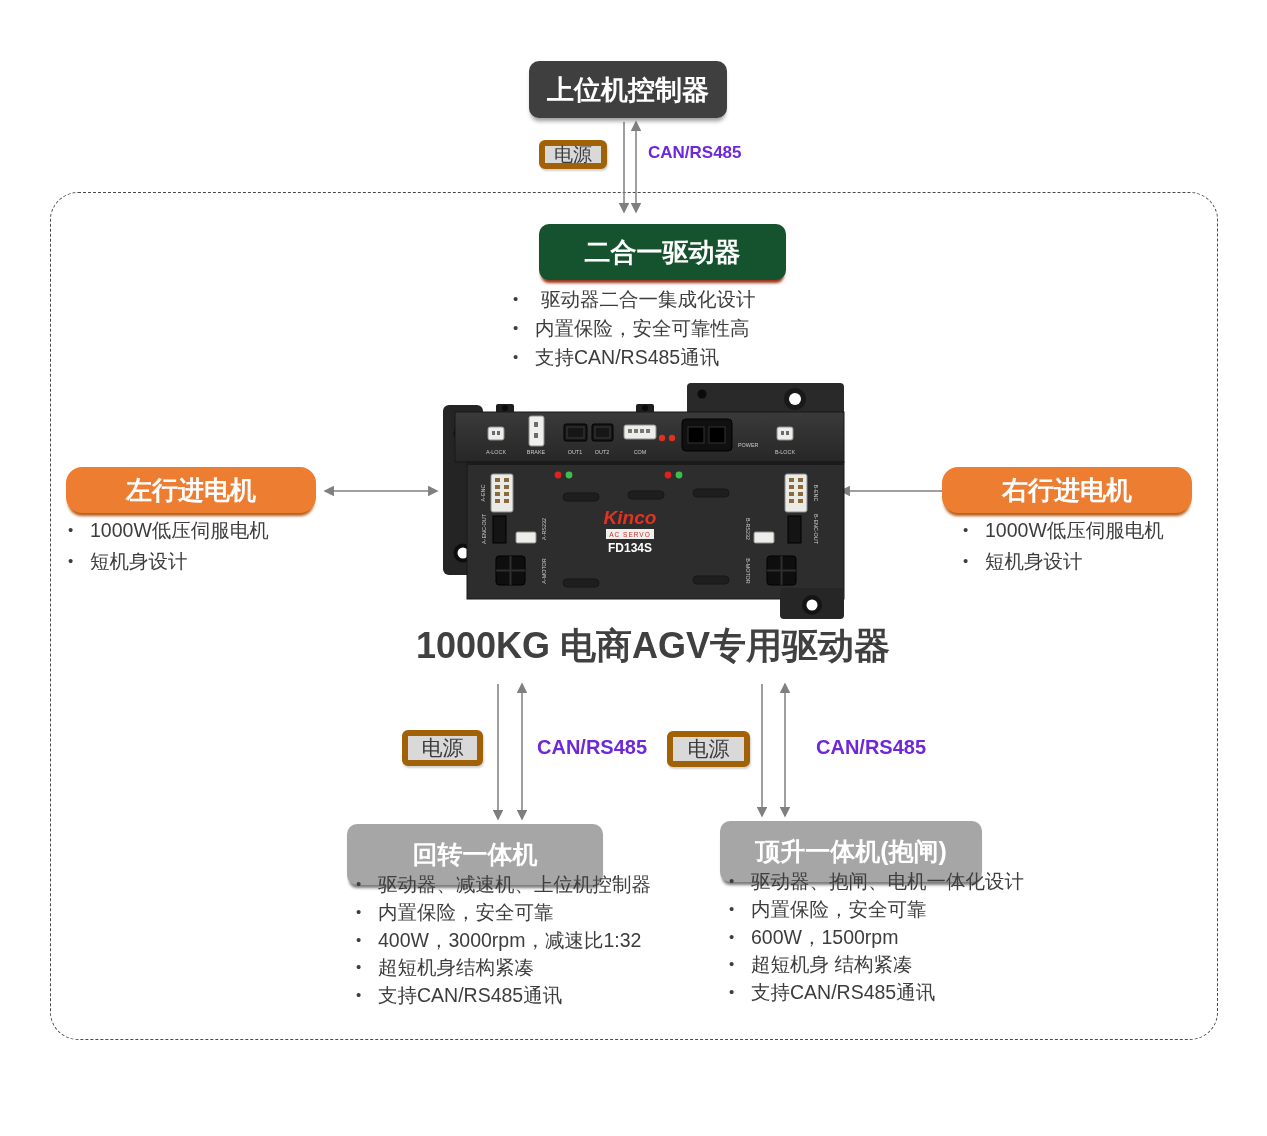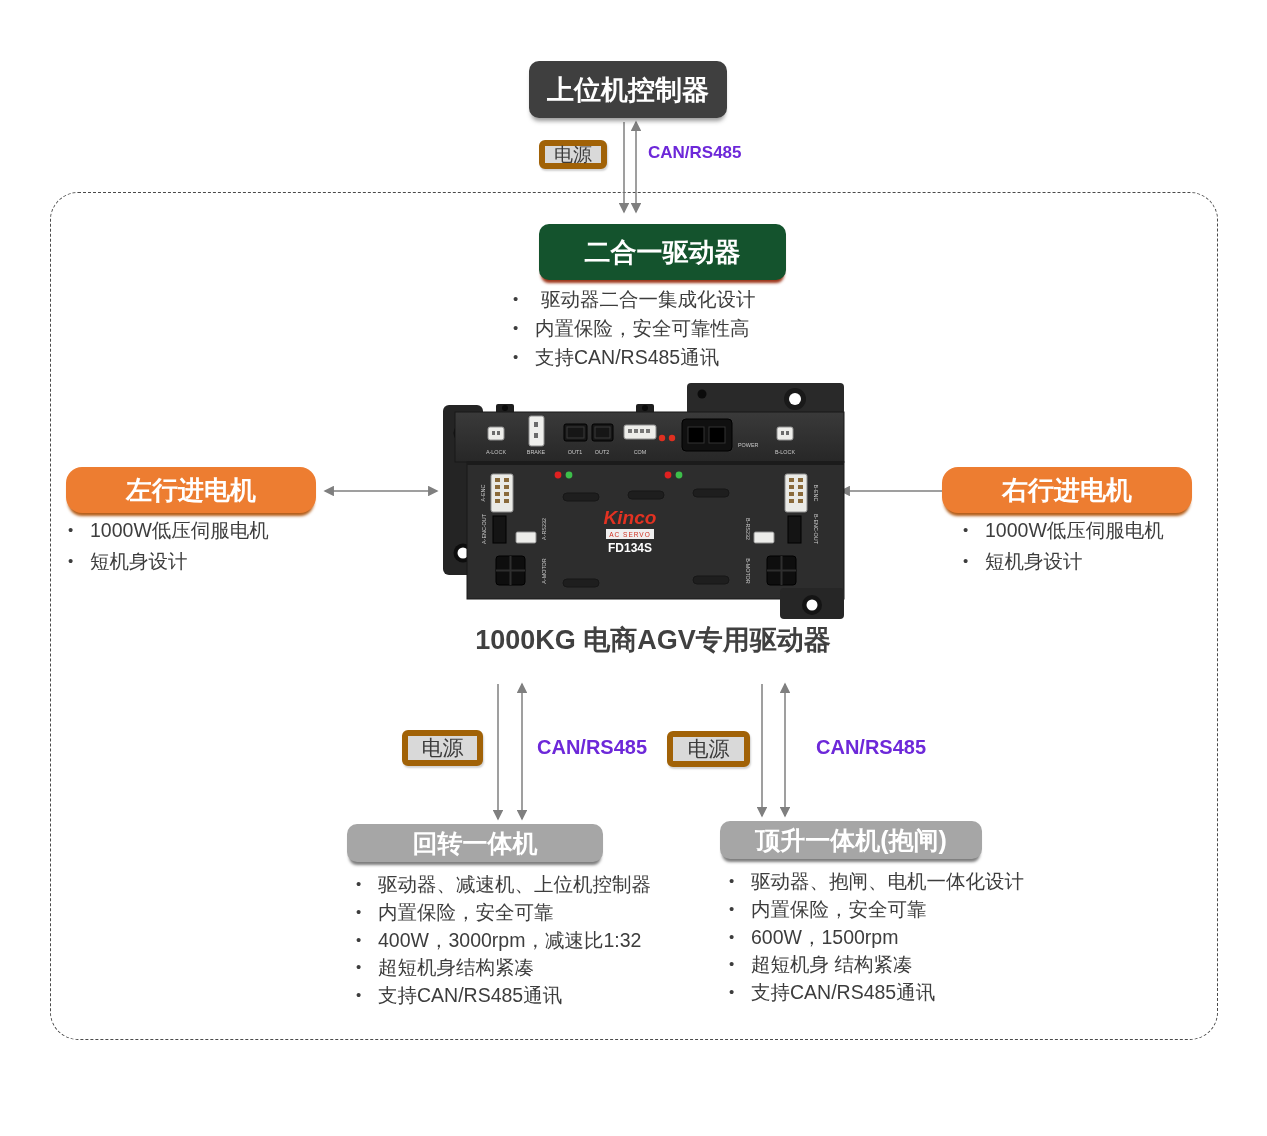--- a/index.html
+++ b/index.html
@@ -18,21 +18,21 @@
     color:#ffffff; font-weight:bold; border-radius:10px; white-space:nowrap;
   }
   .hdr-dark   { left:529px; top:61px;  width:198px; height:57px; background:#3F3F3F; font-size:27px;
                 box-shadow:0 5px 4px -2px rgba(70,70,70,.55); }
   .hdr-red    { left:508px; top:224px; width:247px; height:56px; background:#14532d; font-size:26px;
                 box-shadow:0 5px 3px -2px #9C3318;margin-left:31px; }
   .hdr-orange { width:250px; height:46px; background:#ED7D31; font-size:26px;
                 box-shadow:0 5px 3px -2px #B35C17;border-radius:16px; }
   .hdr-orange.left  { left:66px;  top:467px; }
   .hdr-orange.right { left:906px; top:467px;margin-left:36px; }
-  .hdr-gray   { height:38px; background:#A6A6A6; font-size:25px;
+  .hdr-gray   { height:61px; background:#A6A6A6; font-size:25px;
                 box-shadow:0 5px 3px -2px #7C7C7C; }
   .hdr-gray.rotate { left:347px; top:824px; width:256px; }
   .hdr-gray.lift   { left:720px; top:821px; width:262px; }
   .tag {
     position:absolute; display:flex; align-items:center; justify-content:center;
     background:#D9D9D9; border:6px solid #a16207; border-radius:6px; color:#3b3b3b;
     box-shadow:1px 2px 2px rgba(0,0,0,.18); white-space:nowrap;
   }
   .tag.top { left:539px; top:140px; width:68px; height:29px; font-size:19px; }
   .tag.bl  { left:402px; top:730px; width:81px; height:36px; font-size:21px; }
@@ -47,21 +47,21 @@
   .features.driver { left:511px; top:285px; }
   .features.driver li { line-height:29px; }
   .features.driver li:first-child { padding-left:30px; }
   .features.driver li:first-child::before { left:2px; }
   .features.lmotor { left:66px;  top:515px; } .features.lmotor li { line-height:31px; }
   .features.rmotor { left:961px; top:515px; } .features.rmotor li { line-height:31px; }
   .features.rotate { left:354px; top:871px; } .features.rotate li { line-height:27.8px; }
   .features.lift   { left:727px; top:868px; } .features.lift li   { line-height:27.8px; }
   .caption {
     position:absolute; left:398px; top:622px; width:510px; text-align:center;
-    font-size:27px; font-weight:bold; color:#404040; white-space:nowrap;
+    font-size:36px; font-weight:bold; color:#404040; white-space:nowrap;
   }
   .device-svg { position:absolute; left:443px; top:383px; }
 </style>
 </head>
 <body>
 
 <div class="stage">
 
   <div class="dashed-frame"></div>
 

